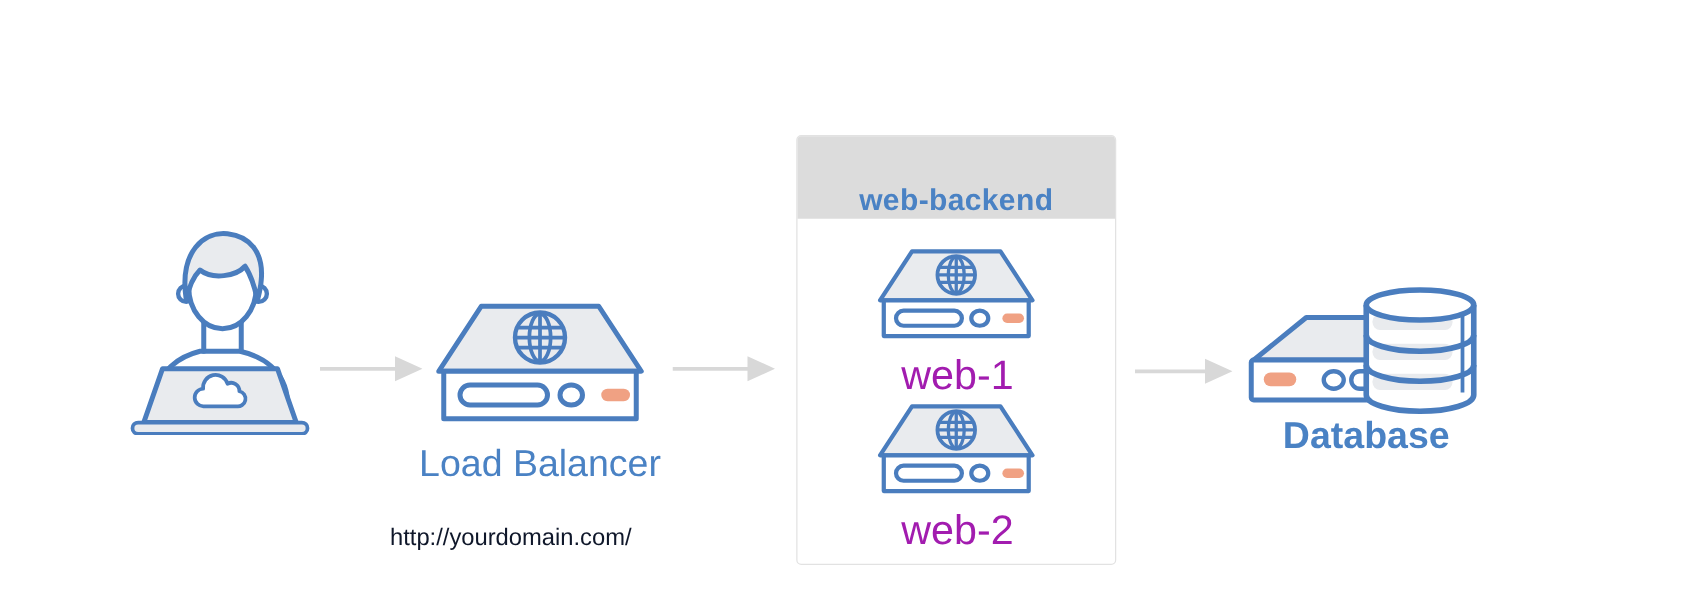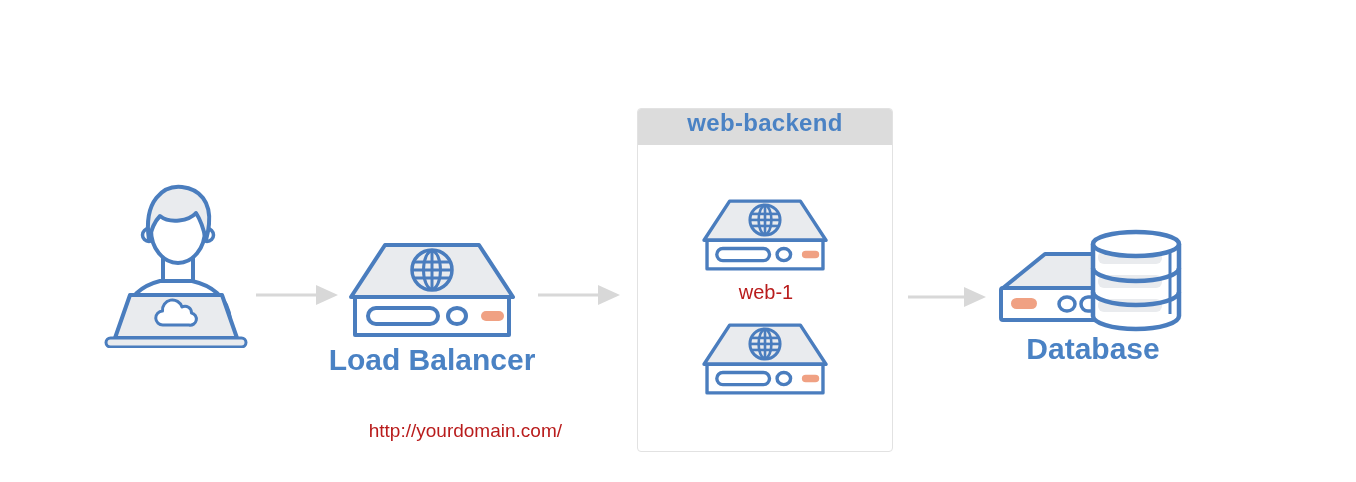--- a/index.html
+++ b/index.html
@@ -9,35 +9,35 @@
   }
   .abs { position:absolute; }
   .page-title {
     left:18px; top:6px; font-size:38px; letter-spacing:1px;
     color:#4a82c4; font-weight:400; white-space:nowrap;
   }
   .node-label {
     color:#4a82c4; font-size:30px; text-align:center; white-space:nowrap;
   }
   .url-label {
-    color:#b91c1c; font-size:19px; text-align:right; white-space:nowrap;
+    color:#0f172a; font-size:19px; text-align:left; white-space:nowrap;
   }
   .backend-box {
     left:637px; top:108px; width:256px; height:344px;
     background:#ffffff; border:1px solid #e2e2e2; border-radius:4px;
     box-sizing:border-box;
   }
   .backend-header {
-    position:absolute; left:0; top:0; right:0; height:36px;
+    position:absolute; left:0; top:0; right:0; height:66px;
     background:#dcdcdc; border-radius:3px 3px 0 0;
-    display:flex; align-items:flex-start; justify-content:center;
+    display:flex; align-items:flex-end; justify-content:center;
     color:#4a82c4; font-weight:700; font-size:24px; letter-spacing:0.3px;
   }
   .web-label {
-    color:#b91c1c; font-size:20px; text-align:center; white-space:nowrap;
+    color:#a21caf; font-size:33px; text-align:center; white-space:nowrap;
   }
   svg { display:block; }
 </style>
 </head>
 <body>
 
 <div class="canvas">
 
 
   <div class="abs" style="left:102px; top:178px; width:148px; height:170px;">
@@ -83,21 +83,21 @@
           <line x1="65" y1="30" x2="105" y2="30"></line>
           <line x1="67" y1="38" x2="103" y2="38"></line>
         </g>
         <rect x="8" y="57" width="154" height="38" fill="#ffffff" stroke-width="4"></rect>
         <rect x="21" y="68" width="70" height="16" rx="8" fill="#ffffff" stroke-width="4"></rect>
         <ellipse cx="110" cy="76" rx="9" ry="8" fill="#ffffff" stroke-width="4"></ellipse>
         <rect x="134" y="71" width="23" height="10" rx="5" fill="#f0a183" stroke="none"></rect>
       </g>
     </svg>
   </div>
-  <div class="abs node-label" style="left:307px; top:343px; width:250px;font-weight:bold;">Load Balancer</div>
+  <div class="abs node-label" style="left:307px; top:355px; width:250px;">Load Balancer</div>
   <div class="abs url-label" style="left:312px; top:420px; width:250px;">http://yourdomain.com/</div>
 
   <svg class="abs" style="left:538px; top:282px;" width="82" height="26" viewBox="0 0 82 26">
     <line x1="0" y1="13" x2="61" y2="13" stroke="#d8d8d8" stroke-width="3"></line>
     <polygon points="60,3 82,13 60,23" fill="#d8d8d8"></polygon>
   </svg>
 
   <div class="abs backend-box">
     <div class="backend-header">
       <span>web-backend</span>
@@ -136,20 +136,21 @@
             <line x1="65" y1="30" x2="105" y2="30"></line>
             <line x1="67" y1="38" x2="103" y2="38"></line>
           </g>
           <rect x="8" y="57" width="154" height="38" fill="#ffffff" stroke-width="4.5"></rect>
           <rect x="21" y="68" width="70" height="16" rx="8" fill="#ffffff" stroke-width="4.5"></rect>
           <ellipse cx="110" cy="76" rx="9" ry="8" fill="#ffffff" stroke-width="4.5"></ellipse>
           <rect x="134" y="71" width="23" height="10" rx="5" fill="#f0a183" stroke="none"></rect>
         </g>
       </svg>
     </div>
+    <div class="abs web-label" style="left:28px; top:296px; width:200px;">web-2</div>
   </div>
 
   <svg class="abs" style="left:908px; top:284px;" width="78" height="26" viewBox="0 0 78 26">
     <line x1="0" y1="13" x2="57" y2="13" stroke="#d8d8d8" stroke-width="3"></line>
     <polygon points="56,3 78,13 56,23" fill="#d8d8d8"></polygon>
   </svg>
 
   <div class="abs" style="left:993px; top:224px; width:192px; height:110px;">
     <svg width="192" height="110" viewBox="0 0 192 110">
       <g stroke="#4a7dbe" stroke-linejoin="round">

